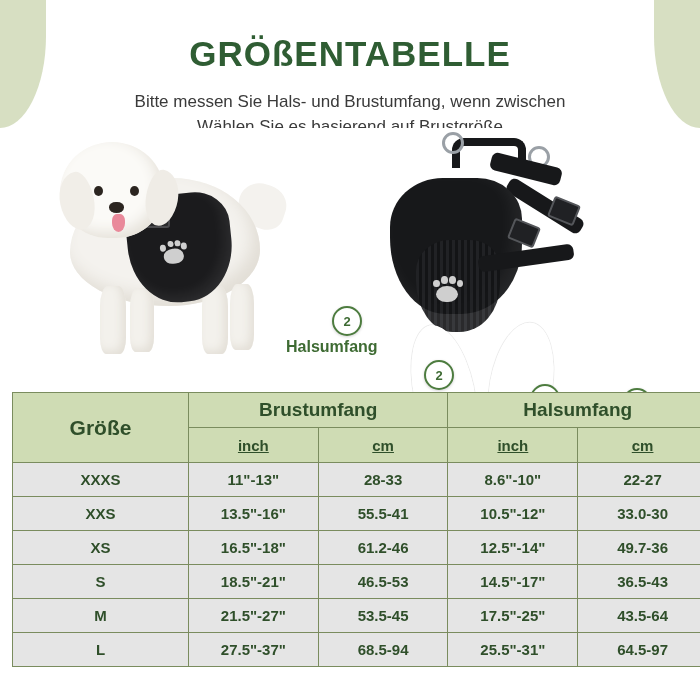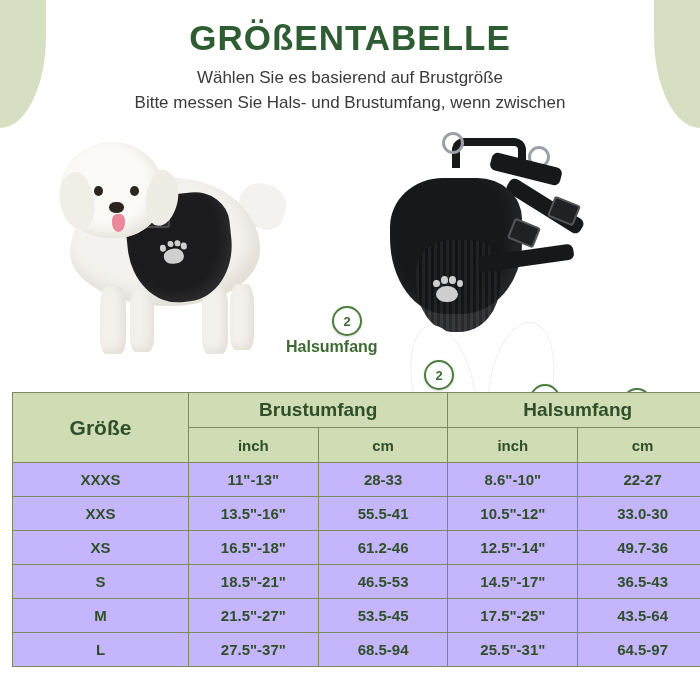--- a/index.html
+++ b/index.html
@@ -38,21 +38,21 @@
   .header-band-right { right: 0; border-bottom-left-radius: 60px 120px;}
 
   .title {
     position: relative;
     text-align: center;
     font-size: 35px;
     font-weight: bold;
     color: #2f5d33;
     letter-spacing: 1px;
     padding-top: 18px;
-    margin: 0;
+    margin: 16px;
     z-index: 3;
   }
   .subtitle {
     position: relative;
     text-align: center;
     font-size: 17px;
     color: #3a3a3a;
     line-height: 1.45;
     margin: 8px auto 0;
     width: 560px;
@@ -309,43 +309,44 @@
   }
   .th-group {
     font-size: 19px;
     height: 32px;
   }
   .th-unit {
     font-size: 15px;
     height: 32px;
     background: #cfdcb4;
     font-weight: bold;
+    text-decoration: underline;
   }
   table.size td {
     height: 31px;
     font-size: 15px;
     font-weight: bold;
-    background: #c4b5fd;
+    background: #e5e5e5;
   }
   td.size-cell {
     font-size: 16px;
   }
 </style>
 </head>
 <body>
 
 <div class="page">
 
   <div class="header">
     <div class="header-band-left"></div>
     <div class="header-band-right"></div>
     <h1 class="title">GRÖßENTABELLE</h1>
     <div class="subtitle">
+      <div>Bitte messen Sie Hals- und Brustumfang, wenn zwischen</div>
       <div>Wählen Sie es basierend auf Brustgröße</div>
-      <div>Bitte messen Sie Hals- und Brustumfang, wenn zwischen</div>
     </div>
   </div>
 
   <div class="illus">
 
     <div class="dog">
       <div class="dog-tail"></div>
       <div class="dog-body"></div>
       <div class="dog-leg1"></div>
       <div class="dog-leg2"></div>

